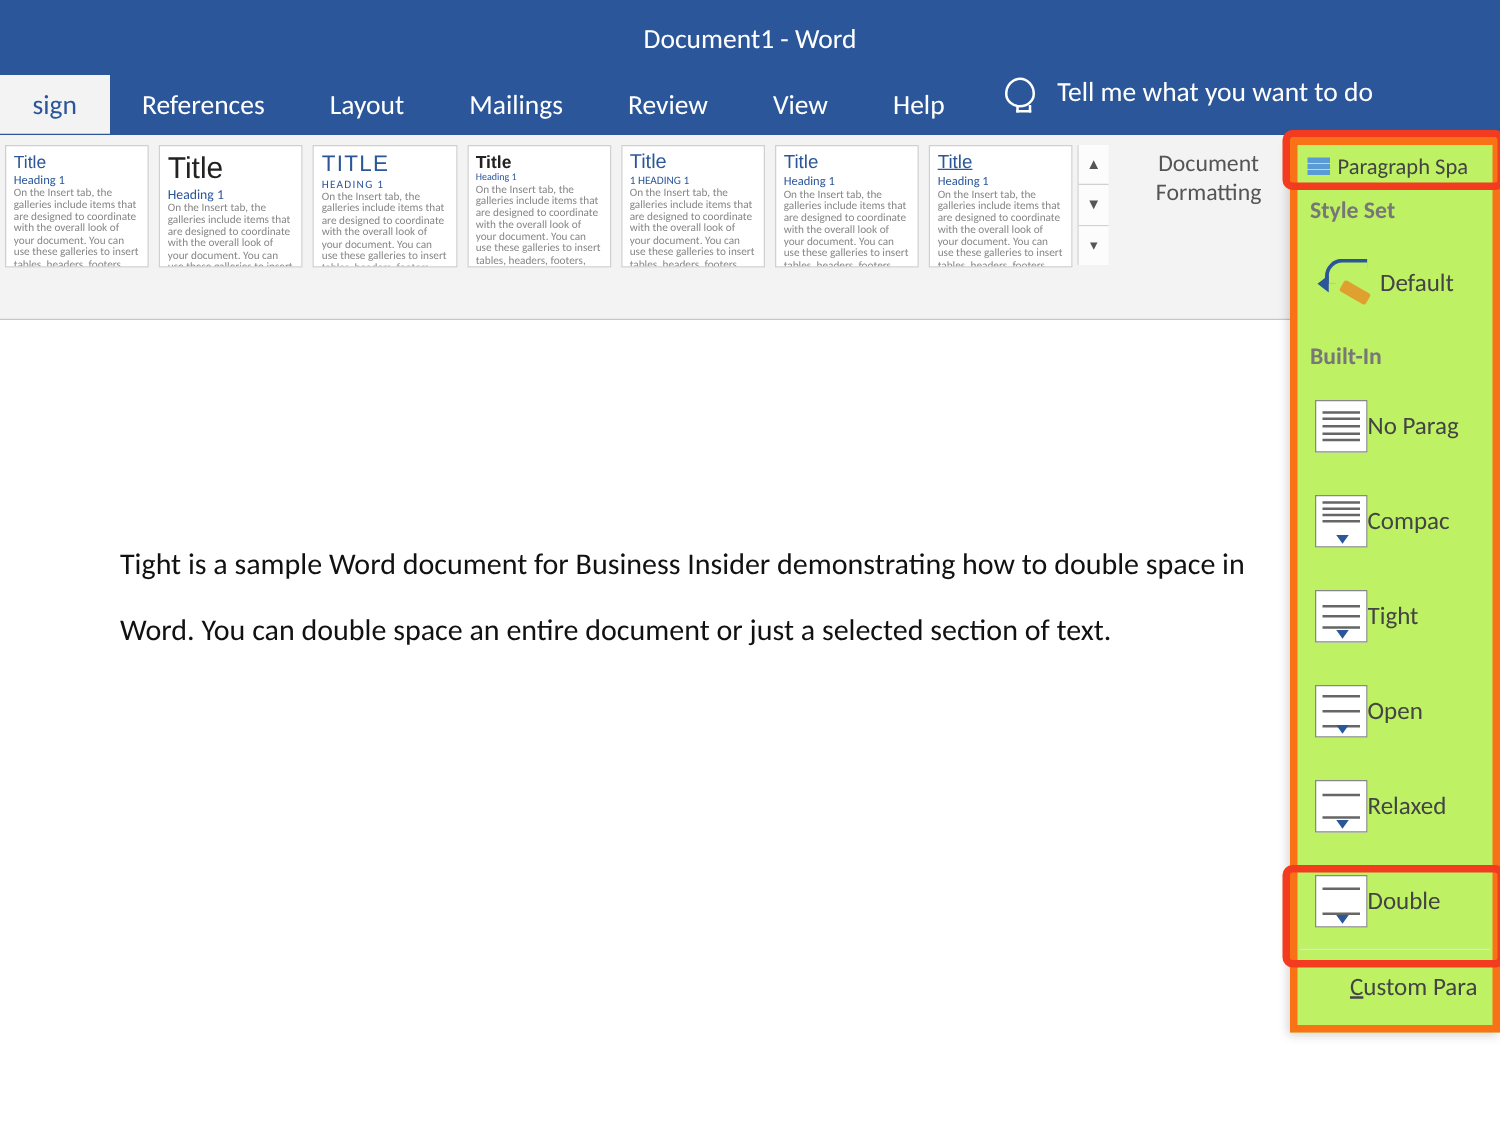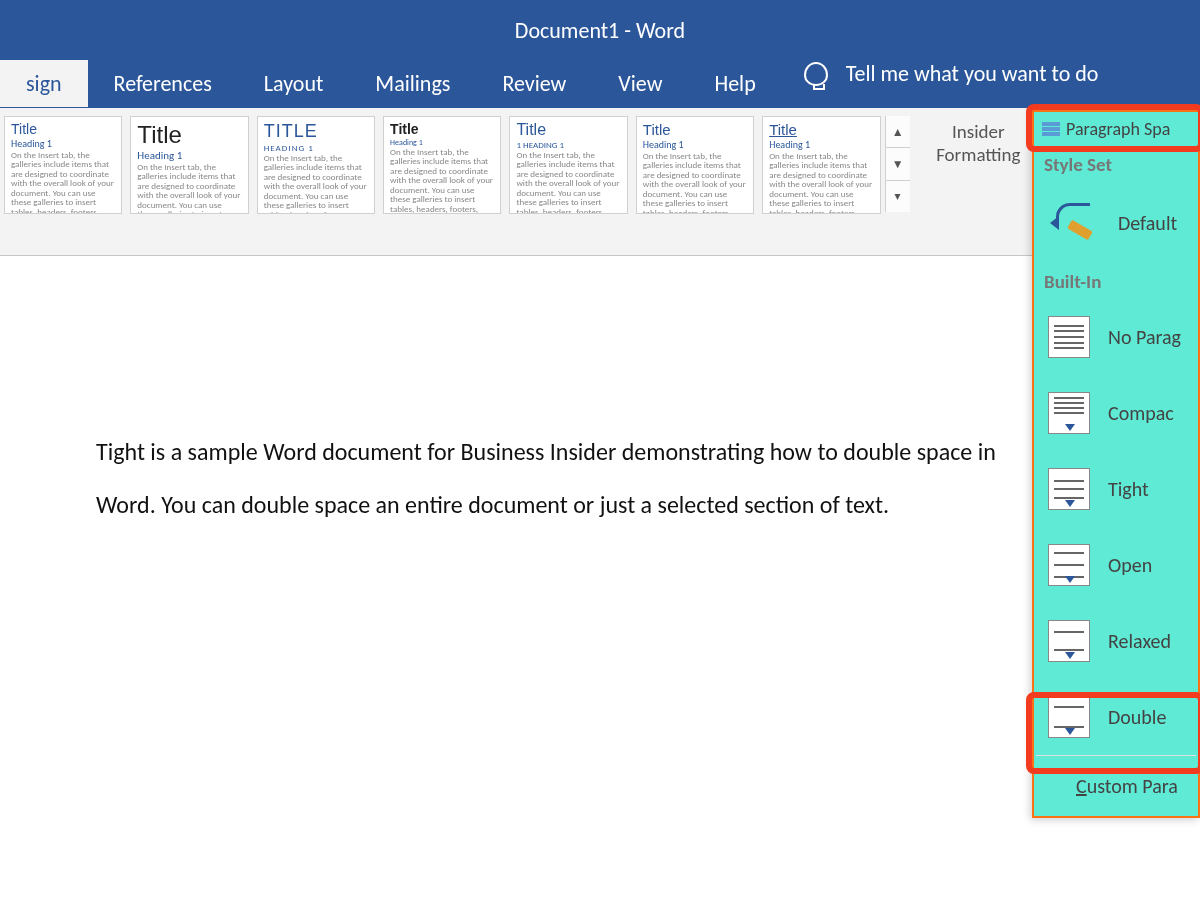--- a/index.html
+++ b/index.html
@@ -109,37 +109,37 @@
     background:#fff;
     padding: 170px 0 0 96px;
     font-size:24px; line-height:2.2; color:#111;
     font-family: Calibri, sans-serif;
   }
 
   
   .dropdown{
     position:absolute; top:110px; right:0;
     width:168px;
-    background:#5eead4; border:2px solid #f97316;
+    background:#bef264; border:6px solid #f97316;
     box-shadow: -2px 2px 8px rgba(0,0,0,.18);
     font-size:20px; color:#444;
   }
   .dd-header{
     padding:6px 8px; font-size:18px; color:#444;
     display:flex; align-items:center; gap:6px;
     border-bottom:1px solid #e8e8e8; overflow:hidden; white-space:nowrap;
   }
   .dd-icon-ps{ width:18px; height:14px;
     background: linear-gradient(#5b9bd5 0 30%, transparent 30% 35%, #5b9bd5 35% 65%, transparent 65% 70%, #5b9bd5 70% 100%);
   }
   .dd-section-title{
     padding:6px 10px; font-weight:bold; color:#777; font-size:19px;
   }
   .dd-item{
-    display:flex; align-items:center; gap:18px;
+    display:flex; align-items:center; 
     padding:16px 10px 16px 14px; cursor:pointer;
     border-top:1px solid transparent; border-bottom:1px solid transparent;
     white-space:nowrap; overflow:hidden;
   }
   .dd-divider{ height:1px; background:#e0e0e0; margin:0 2px;}
   .dd-icon{
     width:42px; height:42px; border:1px solid #888; background:#fff;
     position:relative; flex:0 0 auto;
     display:flex; flex-direction:column; justify-content:space-evenly; padding:4px 5px;
   }
@@ -237,21 +237,21 @@
         <div class="t-title">Title</div>
         <div class="t-head">Heading 1</div>
         <div class="t-body">On the Insert tab, the galleries include items that are designed to coordinate with the overall look of your document. You can use these galleries to insert tables, headers, footers, lists, cover pages,</div>
       </div>
       <div class="gallery-scroll">
         <div>▲</div>
         <div>▼</div>
         <div>▾</div>
       </div>
     </div>
-    <div class="group-label">Insider Formatting</div>
+    <div class="group-label">Document Formatting</div>
   </div>
 
   <div class="ribbon-sep"></div>
 
   <div class="ribbon-btn">
     <div class="glyph">
         <div class="colors-swatch">
           <span></span>
           <span></span>
           <span></span>

